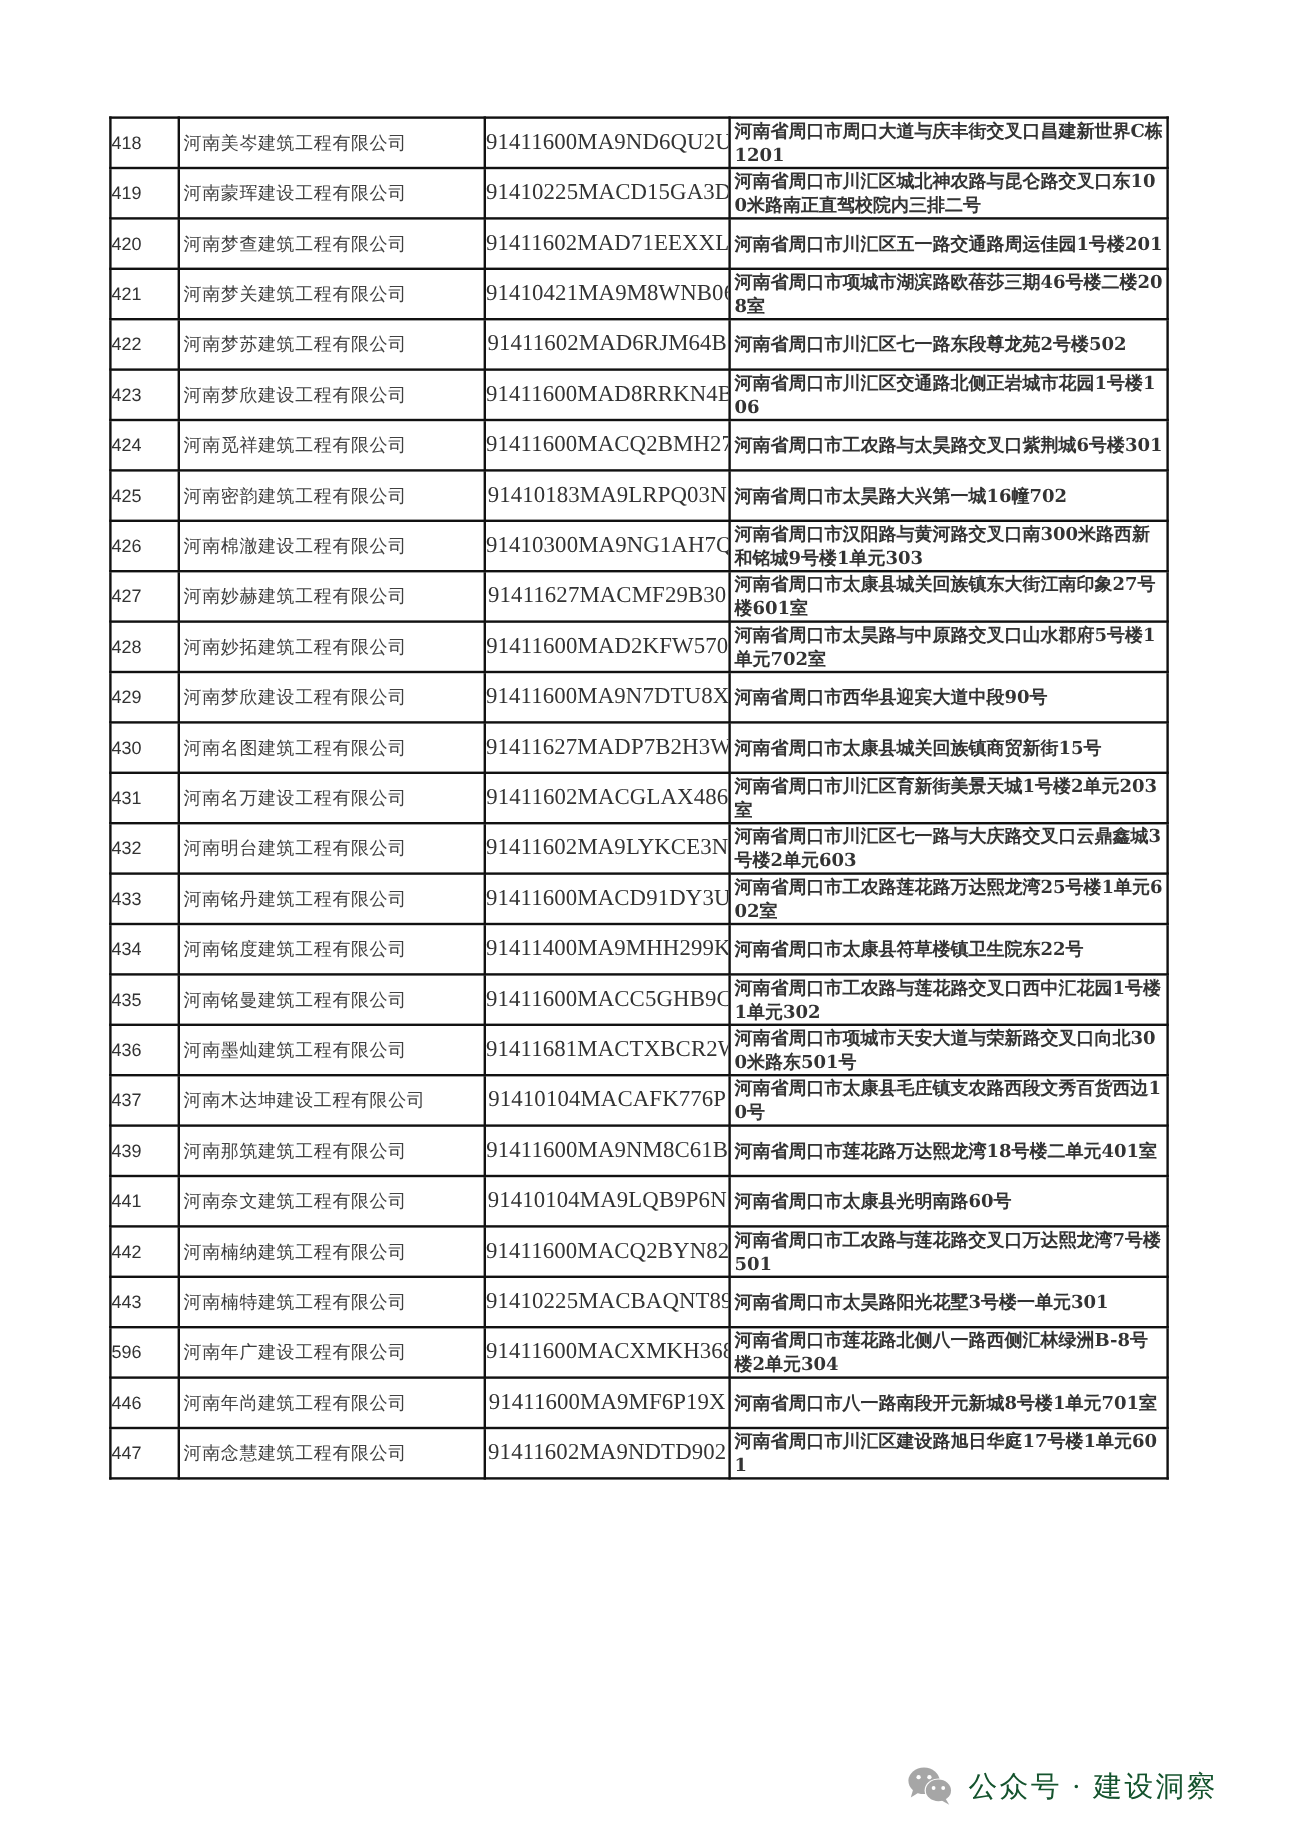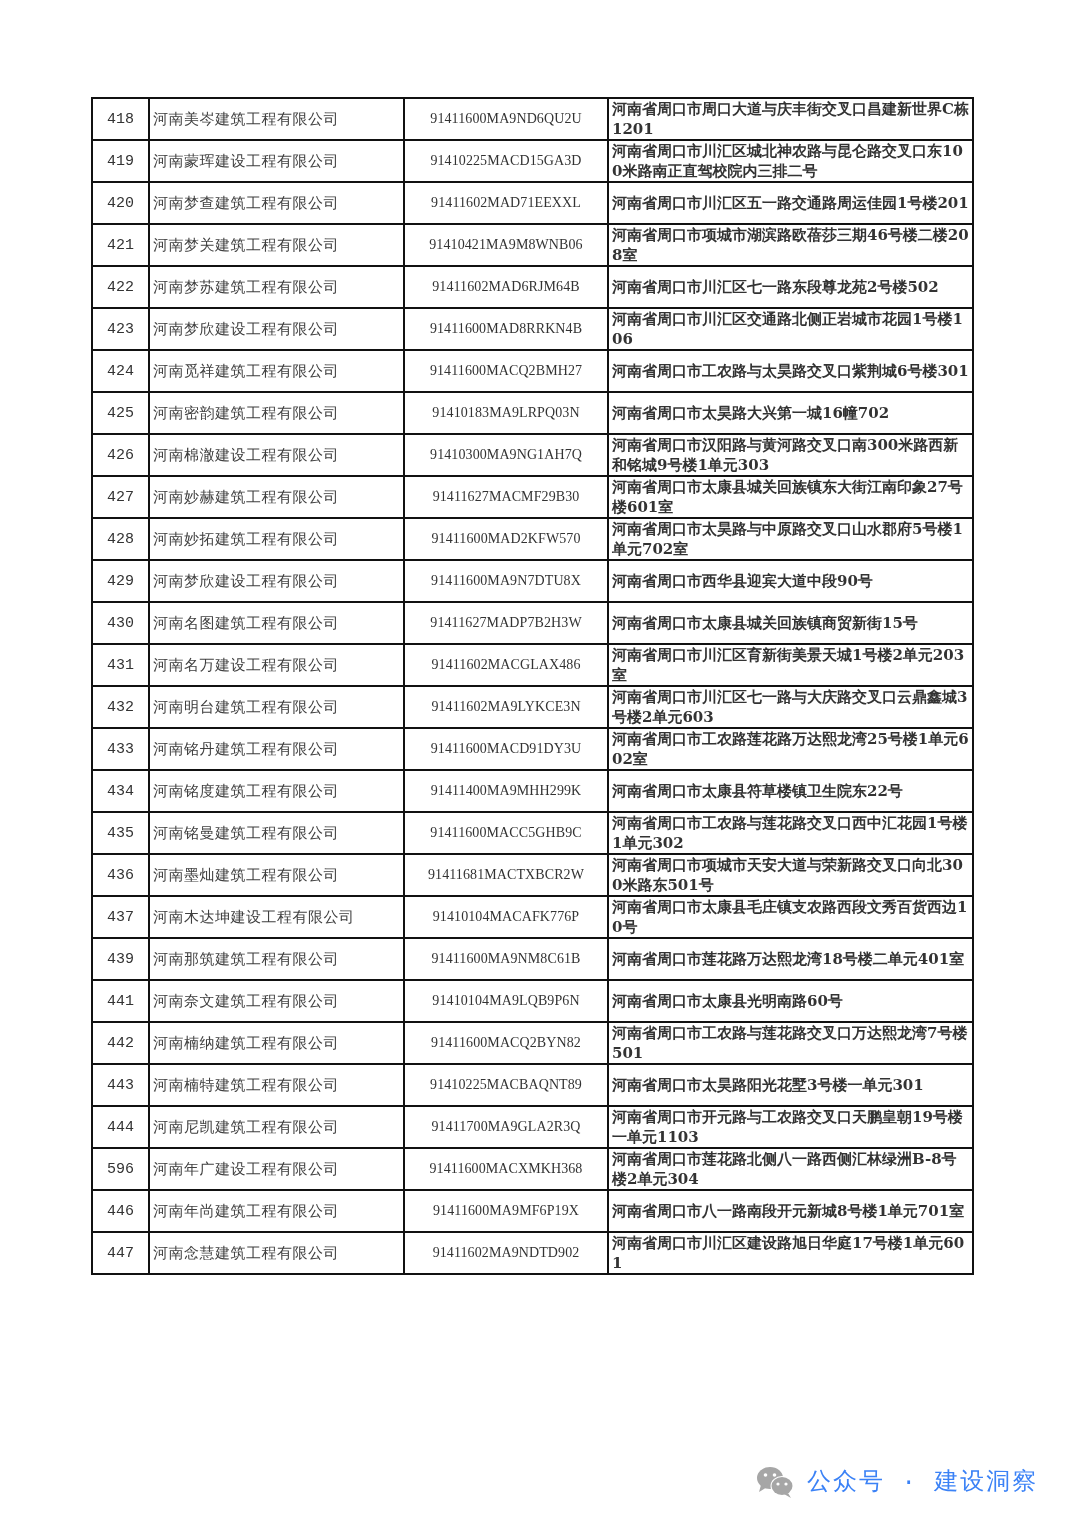--- a/index.html
+++ b/index.html
@@ -35,56 +35,56 @@
       height: 40px;
       padding: 0;
       vertical-align: middle;
       overflow: hidden;
     }
     col.c-idx { width: 57px; }
     col.c-name { width: 255px; }
     col.c-code { width: 204px; }
     col.c-addr { width: 365px; }
     td.idx {
-      text-align: center;
-      font-family: Liberation Mono, monospace;
+      text-align: left;
+      font-family: Liberation Sans, sans-serif;
       font-size: 15px;
       color: #333333;
     }
     td.name {
       padding-left: 3px !important;
       font-size: 15px;
       letter-spacing: 0.5px;
       color: #404040;
       white-space: nowrap;
     }
     td.code {
       text-align: center;
       font-family: "Liberation Serif", "DejaVu Serif", serif;
-      font-size: 14px;
+      font-size: 19px;
       color: #333333;
       letter-spacing: 0.1px;
     }
     td.addr {
       padding: 0 2px 0 3px !important;
       font-size: 15px;
       line-height: 20px;
       color: #333333;
       word-break: break-all;
       font-weight: bold;
     }
     .watermark {
       position: absolute;
       left: 755px;
       top: 1465px;
       height: 40px;
       display: flex;
-      align-items: flex-start;
-      color: #3b82f6;
-      font-family: Liberation Mono, monospace;
+      align-items: flex-end;
+      color: #14532d;
+      font-family: Liberation Serif, serif;
       font-size: 24px;
       letter-spacing: 2px;
     }
     .wechat-icon {
       width: 40px;
       height: 34px;
       margin-right: 12px;
       display: inline-block;
     }
   </style>
@@ -237,26 +237,20 @@
           <td class="idx">442</td>
           <td class="name">河南楠纳建筑工程有限公司</td>
           <td class="code">91411600MACQ2BYN82</td>
           <td class="addr">河南省周口市工农路与莲花路交叉口万达熙龙湾7号楼501</td>
         </tr>
         <tr>
           <td class="idx">443</td>
           <td class="name">河南楠特建筑工程有限公司</td>
           <td class="code">91410225MACBAQNT89</td>
           <td class="addr">河南省周口市太昊路阳光花墅3号楼一单元301</td>
-        </tr>
-        <tr>
-          <td class="idx">444</td>
-          <td class="name">河南尼凯建筑工程有限公司</td>
-          <td class="code">91411700MA9GLA2R3Q</td>
-          <td class="addr">河南省周口市开元路与工农路交叉口天鹏皇朝19号楼一单元1103</td>
         </tr>
         <tr>
           <td class="idx">596</td>
           <td class="name">河南年广建设工程有限公司</td>
           <td class="code">91411600MACXMKH368</td>
           <td class="addr">河南省周口市莲花路北侧八一路西侧汇林绿洲B-8号楼2单元304</td>
         </tr>
         <tr>
           <td class="idx">446</td>
           <td class="name">河南年尚建筑工程有限公司</td>

